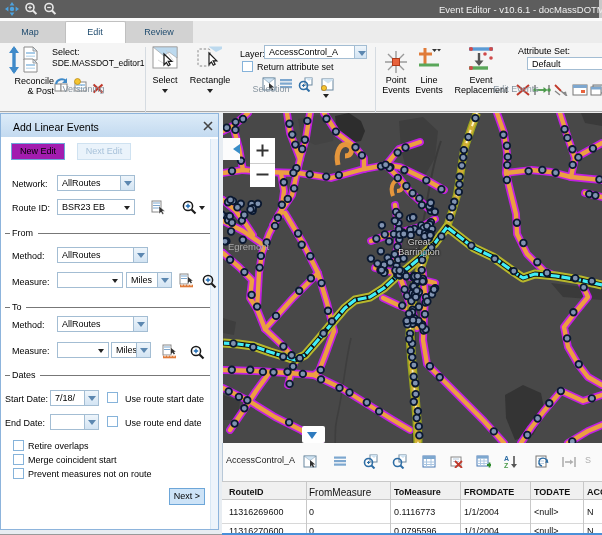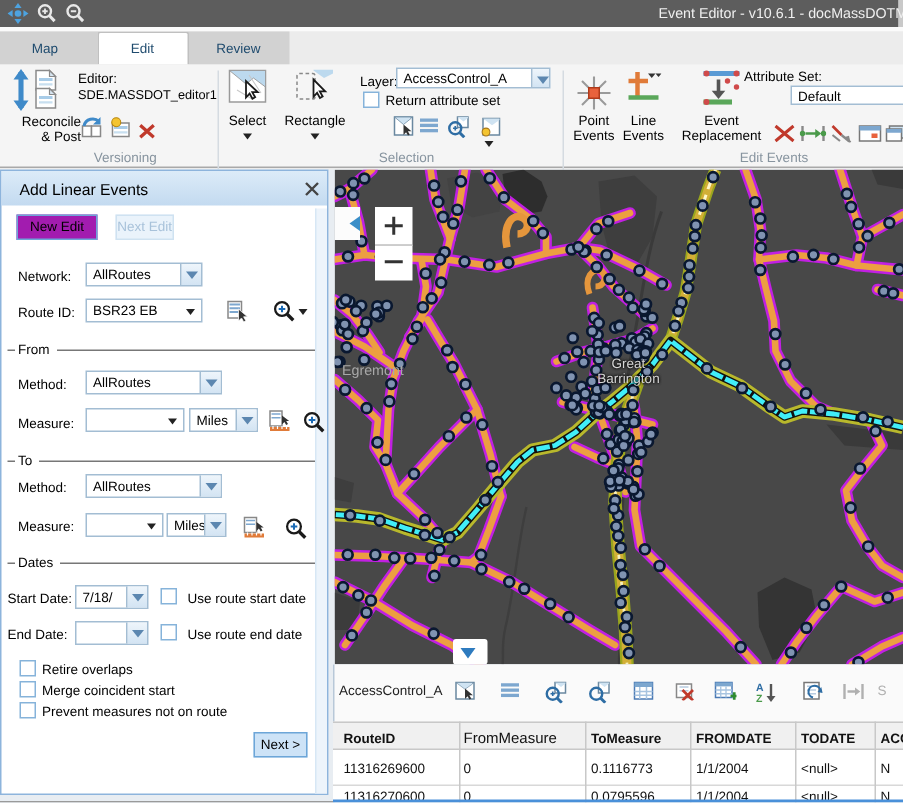--- a/index.html
+++ b/index.html
@@ -5,21 +5,21 @@
 .abs { position:absolute; }
 .lbl { font-size:9px; color:#000; white-space:nowrap; }
 .combo { position:absolute; background:#fff; border:1px solid #a3bdd3; }
 .combo .txt { position:absolute; left:4px; top:2px; font-size:9px; color:#000; white-space:nowrap; }
 .ddbtn { position:absolute; right:0; top:0; bottom:0; width:14px; background:linear-gradient(#eef5fb,#d3e4f3); border-left:1px solid #a3bdd3; }
 .ddbtn:after { content:''; position:absolute; left:3px; top:5px; border:4px solid transparent; border-top:5px solid #5c87b0; }
 .blkarr { position:absolute; width:0; height:0; border:3.5px solid transparent; border-top:4.5px solid #222; }
 .cb { position:absolute; width:11px; height:11px; background:#fff; border:1px solid #86b3da; }
 .sep { position:absolute; height:1px; background:#777; }
 .gsep { position:absolute; top:47px; bottom:4px; width:1px; background:#d5dbe1; }
-.gl { position:absolute; top:100px; font-size:9px; color:#87949f; text-align:center;padding-left:22px; }
+.gl { position:absolute; top:84px; font-size:9px; color:#87949f; text-align:center;padding-left:22px; }
 </style></head>
 <body>
 
 <div class="abs" style="left:0;top:0;width:599px;height:18px;background:#5d5d5d"></div>
 <div class="abs" style="left:599px;top:0;width:3px;height:18px;background:#c9c9c9"></div>
 <svg class="abs" style="left:5px;top:2px" width="52" height="14" viewBox="0 0 52 14">
 <g fill="#4da3e0">
       <path d="M7,0 l2.4,3.4 h-4.8 z"></path>
       <path d="M7,14 l-2.4,-3.4 h4.8 z"></path>
       <path d="M0,7 l3.4,-2.4 v4.8 z"></path>
@@ -61,21 +61,21 @@
         <rect x="2" y="8.5" width="9" height="1.5" fill="#c8dff0"></rect>
       </g>
       <g transform="translate(16,13) scale(1)">
         <path d="M0,0 h9 l4,4 v9 h-13 z" fill="#fff" stroke="#8a8a8a"></path>
         <path d="M9,0 l4,4 h-4 z" fill="#d8e6f2" stroke="#8a8a8a" stroke-width=".8"></path>
         <rect x="2" y="5" width="9" height="2" fill="#a8cce8"></rect>
         <rect x="2" y="8.5" width="9" height="1.5" fill="#c8dff0"></rect>
       </g>
     </svg></div>
 <div class="abs" style="left:0px;top:76px;width:54px;text-align:right;font-size:9px">Reconcile<br>&amp; Post</div>
-<div class="abs lbl" style="left:52px;top:47px">Editor:</div>
+<div class="abs lbl" style="left:52px;top:47px">Select:</div>
 <div class="abs lbl" style="left:52px;top:58px;font-size:8.5px">SDE.MASSDOT_editor1</div>
 <div class="abs" style="left:54px;top:78px"><svg width="14" height="14" viewBox="0 0 14 14" style="">
       <rect x="1" y="6" width="6" height="7" fill="#fff" stroke="#888"></rect>
       <rect x="7" y="6" width="6" height="7" fill="#fff" stroke="#888"></rect>
       <path d="M2,6 C3,1 9,0 12,3" stroke="#3f8ac9" stroke-width="2" fill="none"></path>
       <path d="M13,0 v5 h-5 z" fill="#3f8ac9"></path>
     </svg></div>
 <div class="abs" style="left:73px;top:78px"><svg width="14" height="14" viewBox="0 0 14 14" style="">
       <rect x="2" y="4" width="11" height="9" fill="#fff" stroke="#888"></rect>
       <rect x="3" y="6" width="9" height="2" fill="#a8cce8"></rect>
@@ -154,21 +154,21 @@
       <circle cx="5" cy="3" r="2" fill="#d04a4a"></circle>
       <circle cx="25" cy="3" r="2" fill="#d04a4a"></circle>
       <circle cx="19" cy="8" r="1.8" fill="#d04a4a"></circle>
       <circle cx="25" cy="12" r="1.8" fill="#d04a4a"></circle>
       <path d="M13,7 v9" stroke="#555" stroke-width="2.4"></path>
       <path d="M13,20 l-4.5,-5.5 h9 z" fill="#555"></path>
       <path d="M3,22 H22" stroke="#5aa75a" stroke-width="3.4"></path>
       <circle cx="5" cy="22" r="2" fill="#d04a4a"></circle>
     </svg></div>
 <div class="abs" style="left:451px;top:75px;width:60px;text-align:center;font-size:9px">Event<br>Replacement</div>
-<div class="abs lbl" style="left:496px;top:46px">Attribute Set:</div>
+<div class="abs lbl" style="left:518px;top:46px">Attribute Set:</div>
 <div class="combo" style="left:527px;top:57px;width:112px;height:13px">
     <span class="txt" style="top:1px">Default</span>
   </div>
 <div class="abs" style="left:516px;top:82px"><svg width="14" height="12" viewBox="0 0 14 12" style="">
       <path d="M1,1 L13,11 M13,1 L1,11" stroke="#c0392b" stroke-width="2"></path>
     </svg></div>
 <div class="abs" style="left:533px;top:82px"><svg width="18" height="12" viewBox="0 0 18 12" style="">
       <path d="M2,1 V11 M16,1 V11" stroke="#888" stroke-width="1.6"></path>
       <path d="M4,6 H12" stroke="#4a9a4a" stroke-width="1.8"></path>
       <path d="M14.5,6 l-4,-3 v6 z" fill="#4a9a4a"></path>
@@ -196,21 +196,21 @@
 <div class="abs" style="left:0;top:113px;width:602px;height:422px;background:#e8edf2"></div>
 
 <div class="abs" style="left:0;top:113px;width:219px;height:417px;background:#fff;border:1px solid #8db4dc"></div>
 <div class="abs" style="left:1px;top:114px;width:217px;height:23px;background:linear-gradient(#dcebf8,#c3daf0)"></div>
 <div class="abs" style="left:210px;top:139px;width:8px;height:390px;background:#edf4fb;border-left:1px solid #d7e7f5"></div>
 <div class="abs" style="left:13px;top:121px;font-size:10.5px;color:#000">Add Linear Events</div>
 <svg class="abs" style="left:203px;top:121px" width="10" height="10">
     <path d="M1,1 L9,9 M9,1 L1,9" stroke="#444" stroke-width="1.6"></path>
   </svg>
 <div class="abs" style="left:11px;top:143px;width:54px;height:17px;background:#a21caf;border:1px solid #6da6d8;font-size:9px;text-align:center;line-height:15px">New Edit</div>
-<div class="abs" style="left:77px;top:143px;width:39px;height:17px;background:#eaf3fb;border:1px solid #cfe2f1;font-size:9px;color:#a8c2da;text-align:center;line-height:15px">Next Edit</div>
+<div class="abs" style="left:77px;top:143px;width:54px;height:17px;background:#eaf3fb;border:1px solid #cfe2f1;font-size:9px;color:#a8c2da;text-align:center;line-height:15px">Next Edit</div>
 <div class="abs lbl" style="left:12px;top:179px">Network:</div>
 <div class="combo" style="left:57px;top:175px;width:78px;height:16px">
     <span class="txt">AllRoutes</span>
     <span class="ddbtn"></span>
   </div>
 <div class="abs lbl" style="left:12px;top:203px">Route ID:</div>
 <div class="combo" style="left:57px;top:199px;width:78px;height:16px">
     <span class="txt">BSR23 EB</span>
     <span class="blkarr" style="right:4px;top:6px"></span>
   </div>

